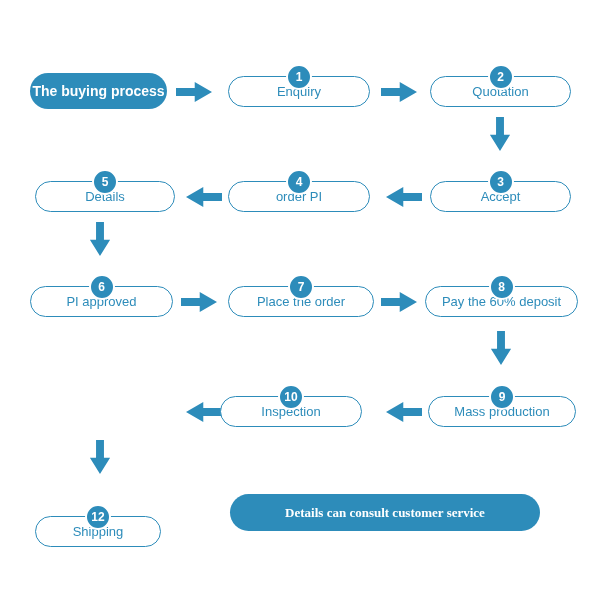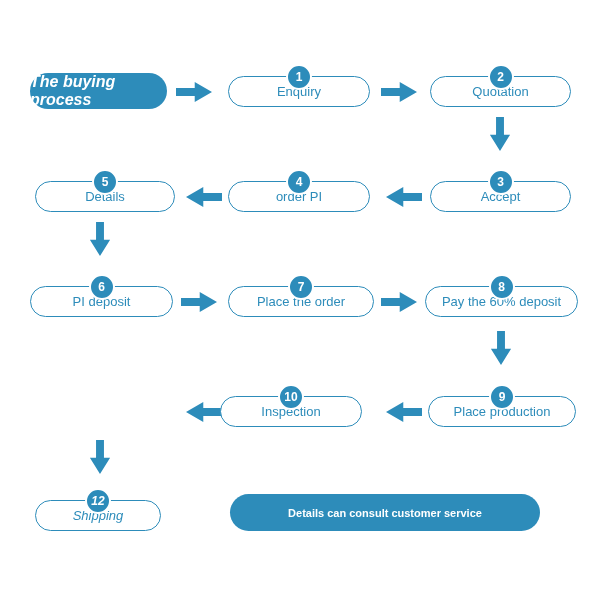--- a/index.html
+++ b/index.html
@@ -17,22 +17,22 @@
     width:22px; height:22px; border-radius:50%;
     background:var(--blue); border:2px solid #fff; box-sizing:content-box;
     color:#fff; font-weight:bold; font-size:12px;
     display:flex; align-items:center; justify-content:center;
   }
   .solid {
     position:absolute; background:var(--blue); border-radius:999px;
     color:#fff; font-weight:bold;
     display:flex; align-items:center; justify-content:center;
   }
-  .solid.title  { font-size:16px;font-style:italic; }
-  .solid.footer { font-size:11px; }
+  .solid.title  { font-size:14px; }
+  .solid.footer { font-size:13px;font-family:Liberation Serif, serif; }
 
   .arrow { position:absolute; background:var(--blue); }
   .arrow.right { width:36px; height:22px;
     clip-path:polygon(0 32%,52% 32%,52% 4%,100% 50%,52% 96%,52% 68%,0 68%); }
   .arrow.left  { width:36px; height:22px;
     clip-path:polygon(100% 32%,48% 32%,48% 4%,0 50%,48% 96%,48% 68%,100% 68%); }
   .arrow.down  { width:22px; height:34px;
     clip-path:polygon(32% 0,68% 0,68% 52%,96% 52%,50% 100%,4% 52%,32% 52%); }
 </style>
 </head>
@@ -70,21 +70,21 @@
 
   <div class="pill" style="left:430px;top:181px;width:141px;">
     <span class="badge">3</span>
     <span>Accept</span>
   </div>
 
   <div class="arrow down" style="left:89px;top:222px;"></div>
 
   <div class="pill" style="left:30px;top:286px;width:143px;">
     <span class="badge">6</span>
-    <span>PI deposit</span>
+    <span>PI approved</span>
   </div>
   <div class="arrow right" style="left:181px;top:291px;"></div>
 
   <div class="pill" style="left:228px;top:286px;width:146px;">
     <span class="badge">7</span>
     <span>Place the order</span>
   </div>
   <div class="arrow right" style="left:381px;top:291px;"></div>
 
   <div class="pill" style="left:425px;top:286px;width:153px;">
@@ -97,25 +97,25 @@
   <div class="arrow left" style="left:186px;top:401px;"></div>
 
   <div class="pill" style="left:220px;top:396px;width:142px;">
     <span class="badge">10</span>
     <span>Inspection</span>
   </div>
   <div class="arrow left" style="left:386px;top:401px;"></div>
 
   <div class="pill" style="left:428px;top:396px;width:148px;">
     <span class="badge">9</span>
-    <span>Place production</span>
+    <span>Mass production</span>
   </div>
 
   <div class="arrow down" style="left:89px;top:440px;"></div>
 
-  <div class="pill" style="left:35px;top:500px;width:126px;font-style:italic;">
+  <div class="pill" style="left:35px;top:516px;width:126px;">
     <span class="badge">12</span>
     <span>Shipping</span>
   </div>
 
   <div class="solid footer" style="left:230px;top:494px;width:310px;height:37px;">Details can consult customer service</div>
 
 </div>
 
 </body></html>

